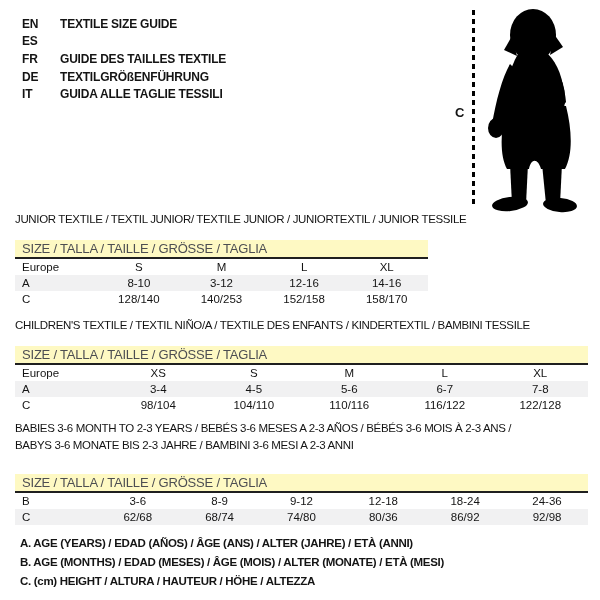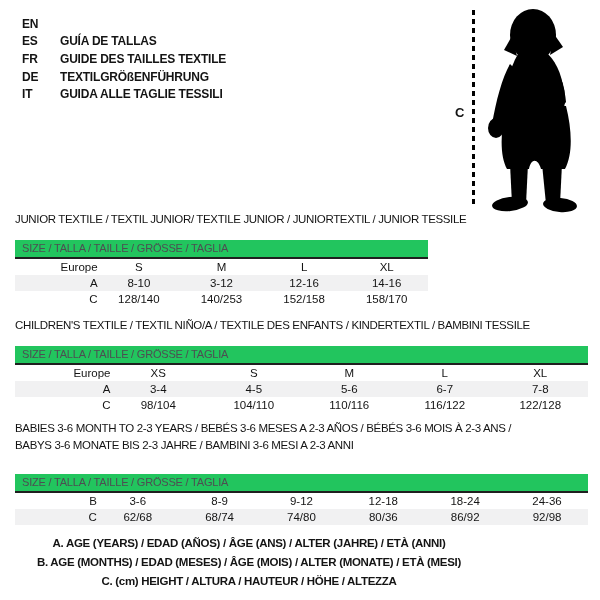--- a/index.html
+++ b/index.html
@@ -22,42 +22,42 @@
   
   .section { position:absolute; left:15px; }
   .sec0 { top:211px; width:413px; }
   .sec1 { top:317px; width:573px; }
   .sec2 { top:420px; width:573px; }
   .sec-title { font-size:11.5px; font-weight:normal; letter-spacing:-0.35px; line-height:17px;
     margin-bottom:12px; white-space:nowrap; }
   .sec2 .sec-title { margin-bottom:20px; }
 
   table { width:100%; border-collapse:collapse; table-layout:fixed; }
-  tr.hdr td { background:#22c55e; color:#4d4e52; font-size:11px; letter-spacing:-0.2px;
+  tr.hdr td { background:#fef9c3; color:#4d4e52; font-size:13px; letter-spacing:-0.2px;
     text-align:left; padding:2px 0 2px 7px; border-bottom:2px solid #1f1f1f; }
   td { font-size:11.5px; text-align:center; padding:1.5px 0; line-height:13px; white-space:nowrap; }
-  td.lbl { text-align:right; padding-left:7px; }
+  td.lbl { text-align:left; padding-left:7px; }
   tr.shaded td { background:#f1f1f2; }
 
   
-  .legend { position:absolute; top:534px; left:37px;text-align:center; }
+  .legend { position:absolute; top:534px; left:20px; }
   .legend-line { font-size:11.5px; font-weight:bold; letter-spacing:-0.3px; line-height:19px; white-space:nowrap; }
 </style>
 </head>
 <body>
 
 <div class="page">
 
   <div class="lang-block">
       <div class="lang-row">
         <span class="lang-code">EN</span>
+        <span class="lang-label">TEXTILE SIZE GUIDE</span>
       </div>
       <div class="lang-row">
         <span class="lang-code">ES</span>
-        <span class="lang-label">GUÍA DE TALLAS</span>
       </div>
       <div class="lang-row">
         <span class="lang-code">FR</span>
         <span class="lang-label">GUIDE DES TAILLES TEXTILE</span>
       </div>
       <div class="lang-row">
         <span class="lang-code">DE</span>
         <span class="lang-label">TEXTILGRÖßENFÜHRUNG</span>
       </div>
       <div class="lang-row">

